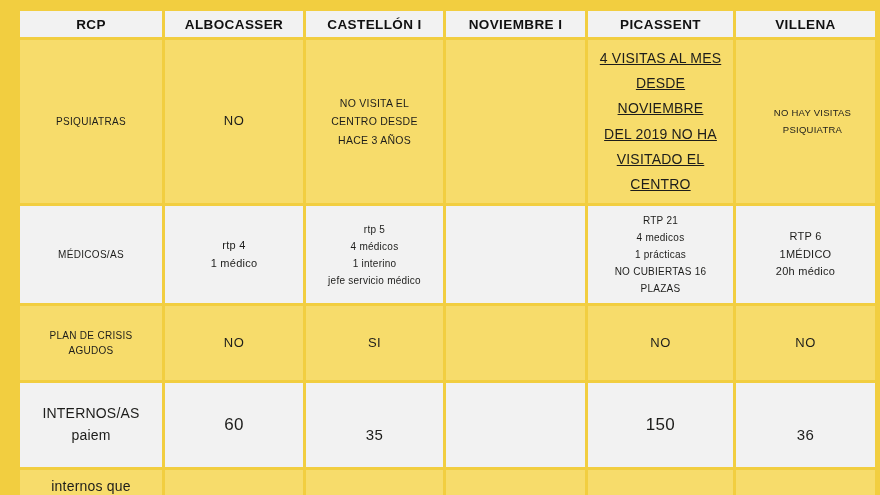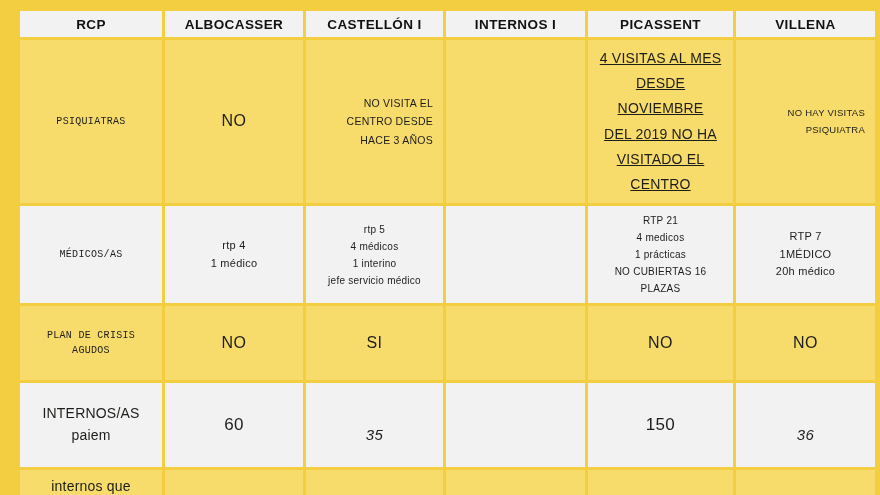--- a/index.html
+++ b/index.html
@@ -66,30 +66,30 @@
   tbody tr.band-yellow td { background: #f7dc6b; }
   tbody tr.band-light  td { background: #f2f2f2; }
 
   tr.r-psiquiatras td { height: 70px; }
   tr.r-medicos    td { height: 82px; }
   tr.r-plancrisis td { height: 62px; }
   tr.r-internos   td { height: 72px; }
   tr.r-tratamiento td { height: 72px; }
 
   
-  .v-label        { font-size: 10px; letter-spacing: 0.3px; font-family: Liberation Mono, monospace; }
+  .v-label        { font-size: 10px; letter-spacing: 0.3px; }
   .v-label-lower  { font-size: 14px; letter-spacing: 0.2px; }
-  .v-upper-left   { text-align: right; font-size: 10.5px; line-height: 1.75; }
+  .v-upper-left   { text-align: center; font-size: 10.5px; line-height: 1.75; }
   .v-upper-small  { font-size: 14px; line-height: 1.8; letter-spacing: 0.2px; text-decoration: underline; }
   .v-mixed        { font-size: 11px; line-height: 1.6; }
   .v-mixed-sm     { font-size: 10px; line-height: 1.7; }
   .v-num          { font-size: 17px; letter-spacing: 0.3px; }
-  .v-num-lg       { font-size: 15px; letter-spacing: 0.3px; position: relative; top: 9px; font-style: italic; }
+  .v-num-lg       { font-size: 15px; letter-spacing: 0.3px; position: relative; top: 9px; }
   .v-num-xl       { font-size: 10px; letter-spacing: 0.3px; }
-  .v-yesno        { font-size: 16px; letter-spacing: 0.4px; }
+  .v-yesno        { font-size: 13px; letter-spacing: 0.4px; }
 
   .cell-text { white-space: pre-line; display: block; }
 </style>
 </head>
 <body>
 
 <div id="table-wrap">
   <table class="comparison">
     <colgroup>
       <col class="c-rcp">
@@ -98,21 +98,21 @@
       <col class="c-fonc">
         <col class="c-pica">
         <col class="c-vill">
     </colgroup>
 
     <thead>
       <tr>
         <th>RCP</th>
         <th>ALBOCASSER</th>
         <th>CASTELLÓN I</th>
-        <th>INTERNOS I</th>
+        <th>NOVIEMBRE I</th>
         <th>PICASSENT</th>
         <th>VILLENA</th>
       </tr>
     </thead>
 
     <tbody>
 
       <tr class="band-yellow r-psiquiatras">
         <td>
           <span class="cell-text v-label">PSIQUIATRAS</span>
@@ -158,21 +158,21 @@
           <span class="cell-text"></span>
         </td>
         <td>
           <span class="cell-text v-mixed-sm">RTP 21
 4 medicos
 1 prácticas
 NO CUBIERTAS 16
 PLAZAS</span>
         </td>
         <td>
-          <span class="cell-text v-mixed">RTP 7
+          <span class="cell-text v-mixed">RTP 6
 1MÉDICO
 20h médico</span>
         </td>
       </tr>
 
       <tr class="band-yellow r-plancrisis">
         <td>
           <span class="cell-text v-label">PLAN DE CRISIS
 AGUDOS</span>
         </td>

